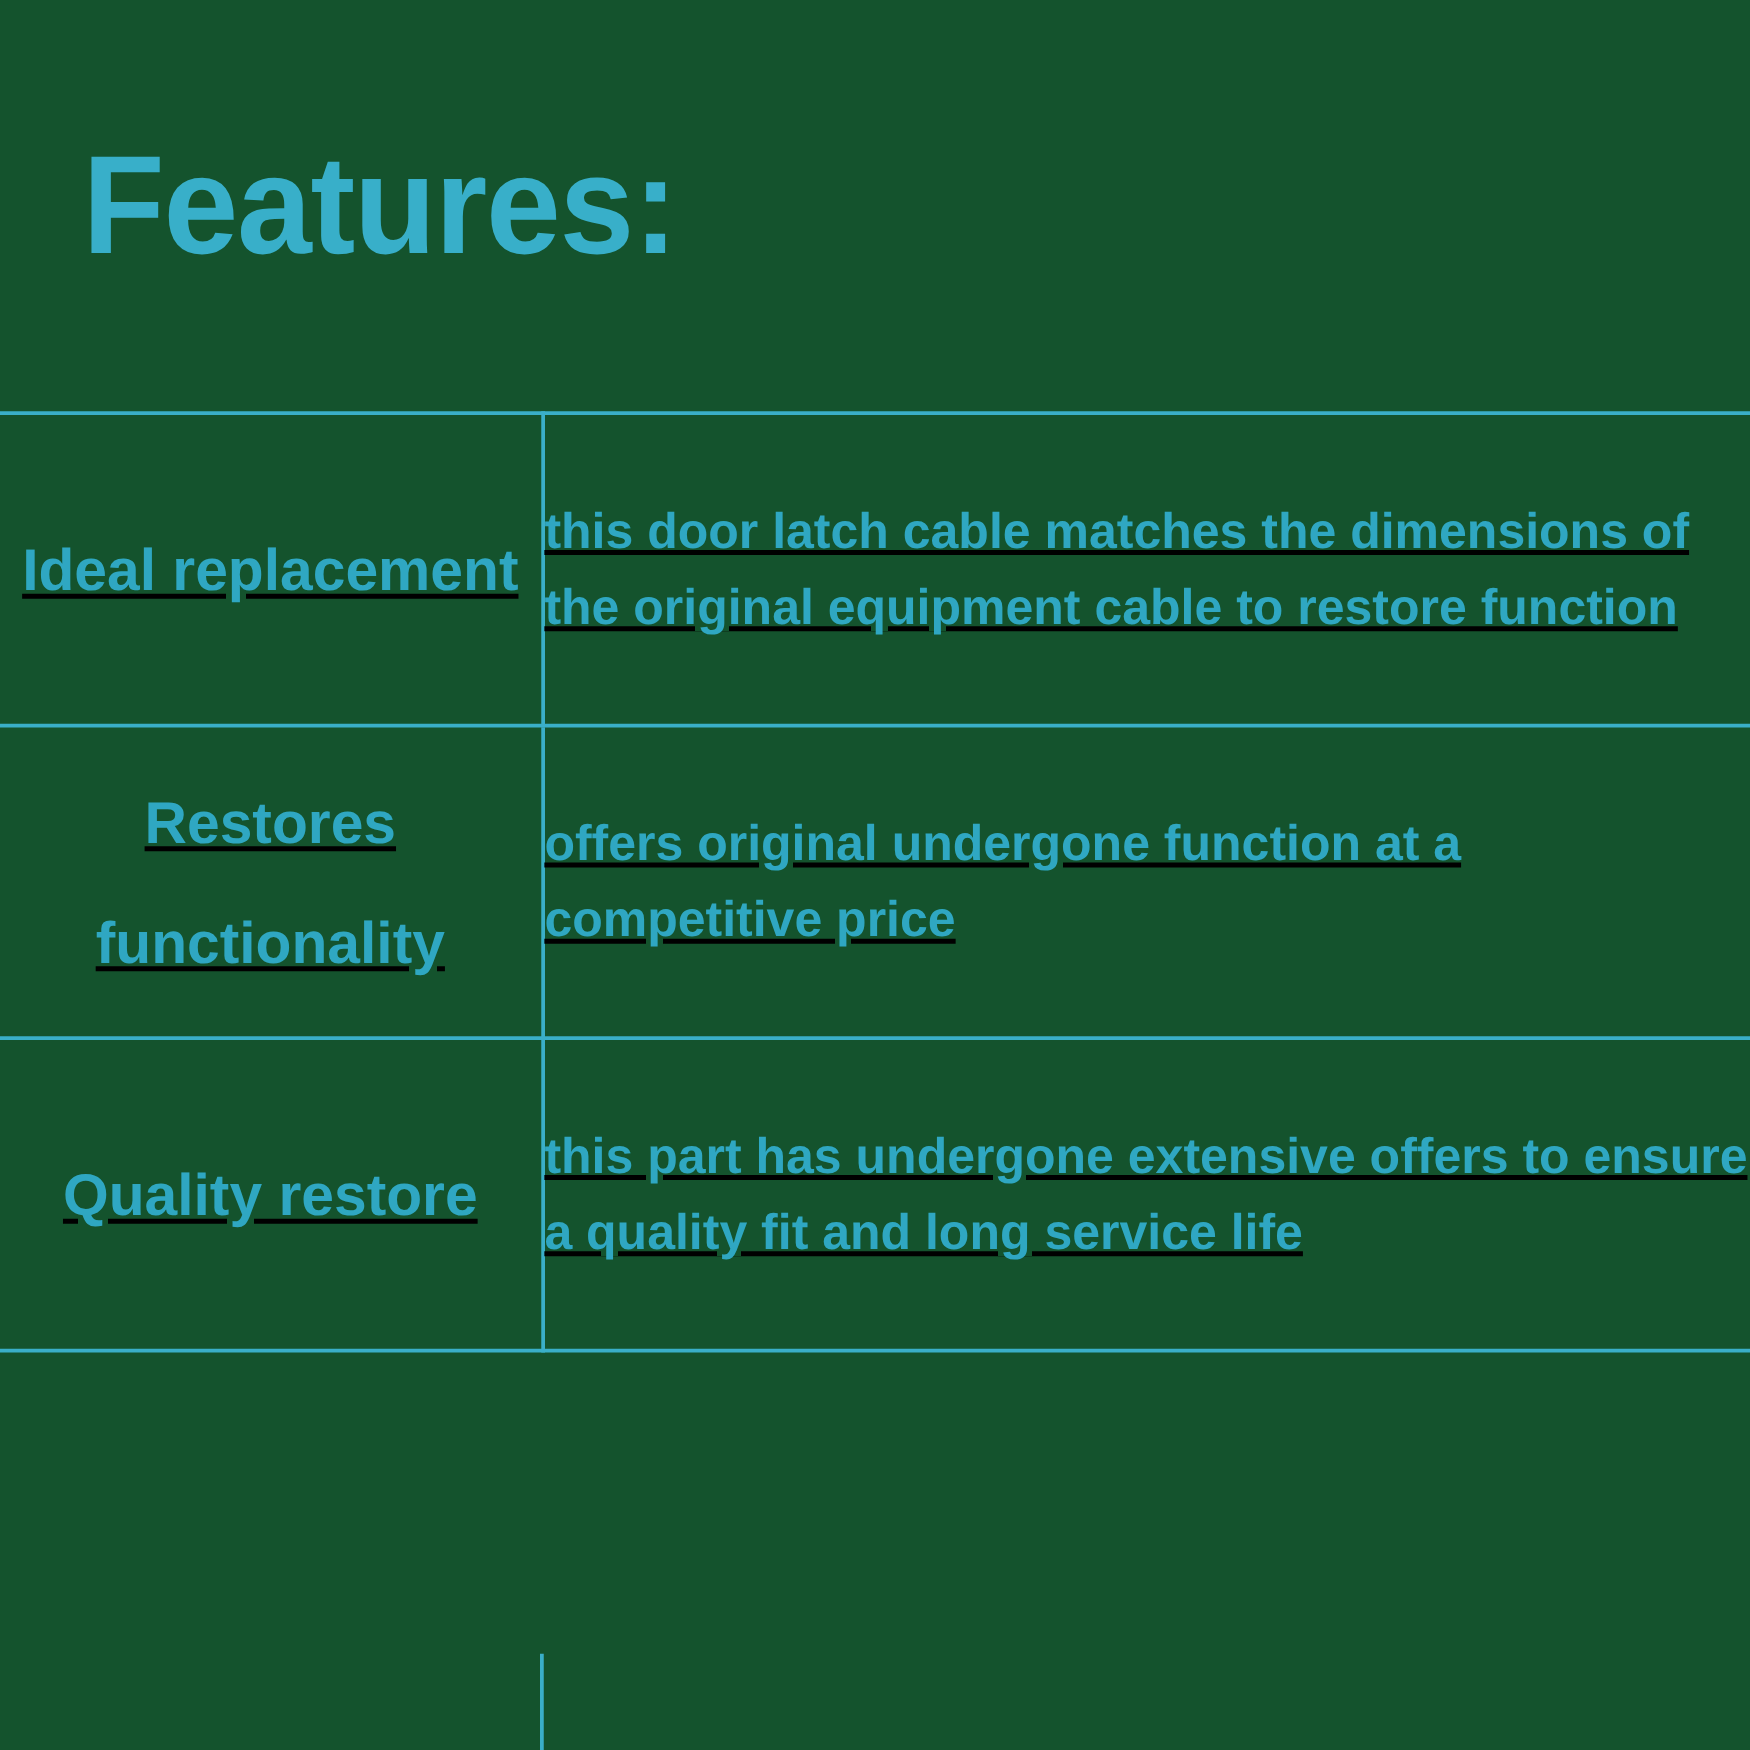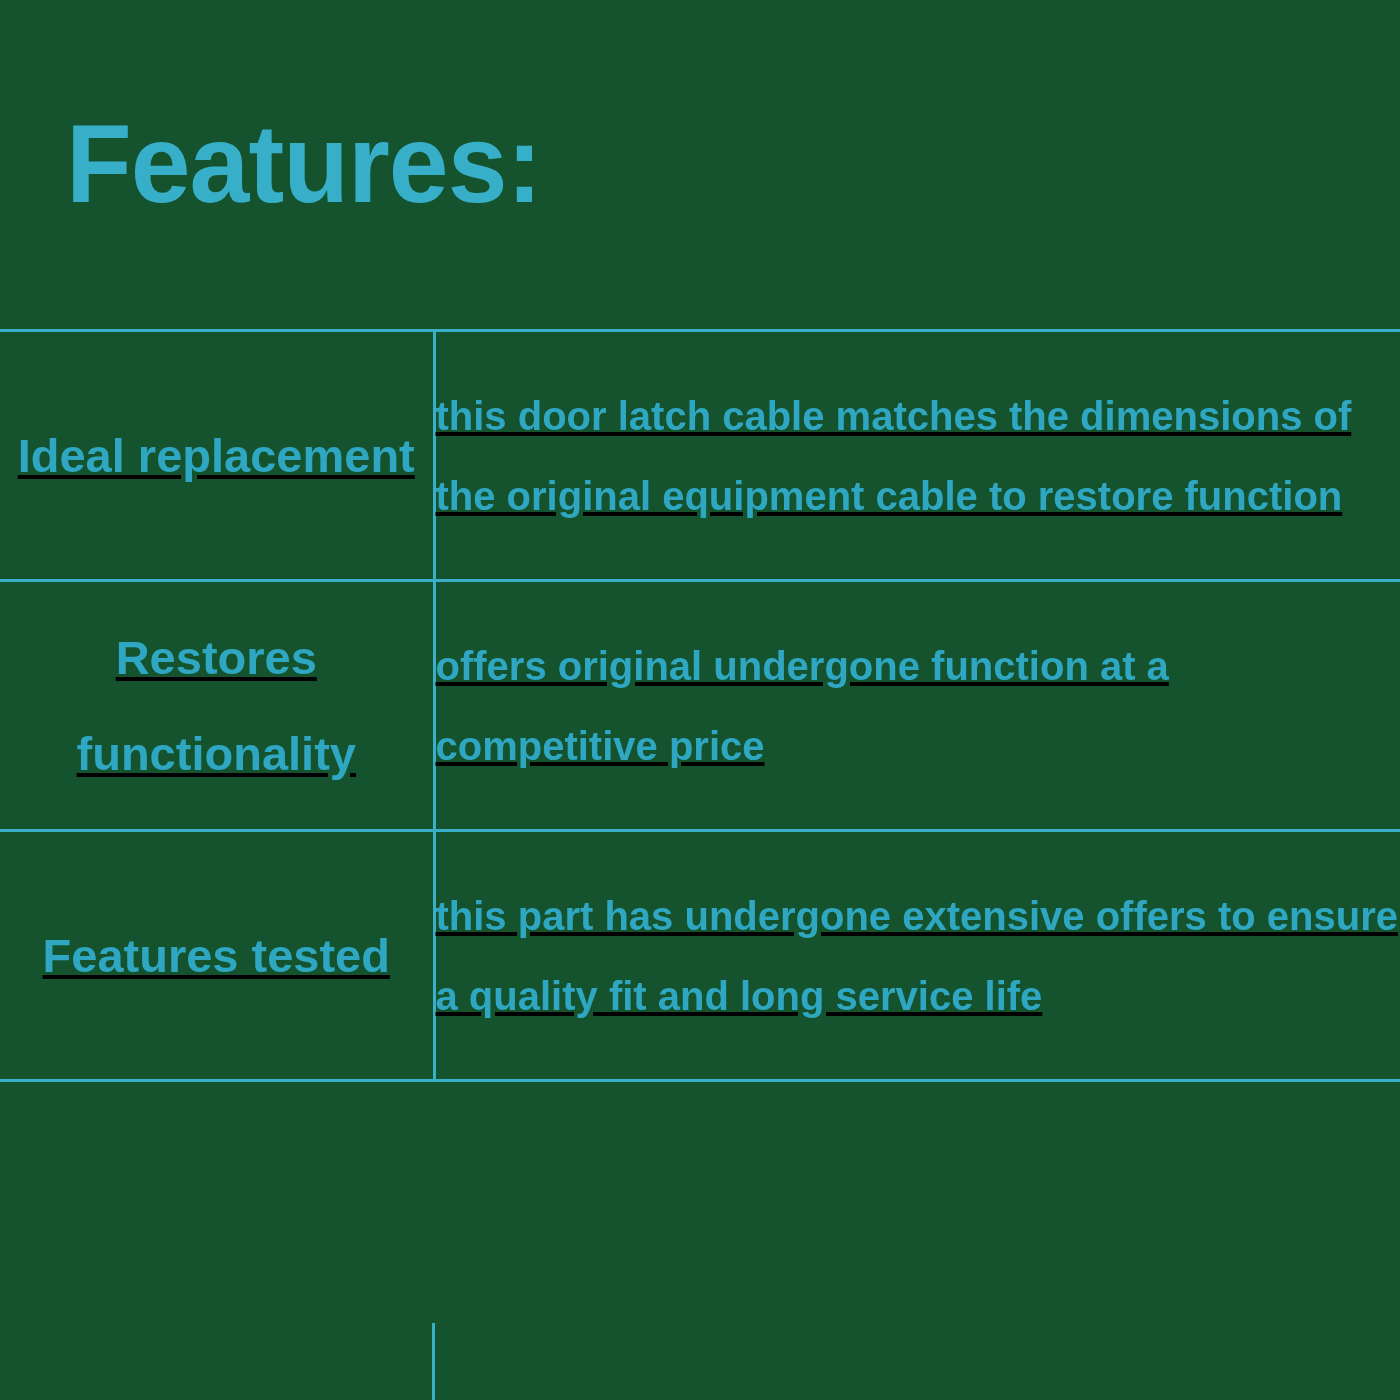--- a/index.html
+++ b/index.html
@@ -71,21 +71,21 @@
     font-size: 47px;
     line-height: 96px;
     color: #2fa7c2;
     padding: 0 26px;
   }
 
   .cell-desc {
     text-align: left;
     font-weight: bold;
     font-size: 40px;
-    line-height: 80px;
+    line-height: 61px;
     color: #2fa7c2;
     padding: 0 30px 0 28px;
     margin-top: 36px;
   }
 
   
   .tail-row {
     position: absolute;
     left: 0;
     top: 1323px;
@@ -116,21 +116,21 @@
     <tbody>
       <tr>
         <td class="cell-label">Ideal replacement</td>
         <td class="cell-desc">this door latch cable matches the dimensions of the original equipment cable to restore function</td>
       </tr>
       <tr>
         <td class="cell-label">Restores functionality</td>
         <td class="cell-desc">offers original undergone function at a competitive price</td>
       </tr>
       <tr>
-        <td class="cell-label">Features tested</td>
+        <td class="cell-label">Quality restore</td>
         <td class="cell-desc">this part has undergone extensive offers to ensure a quality fit and long service life</td>
       </tr>
     </tbody>
   </table>
 
   <div class="tail-row">
     <div class="tail-divider"></div>
   </div>
 
 </div>

